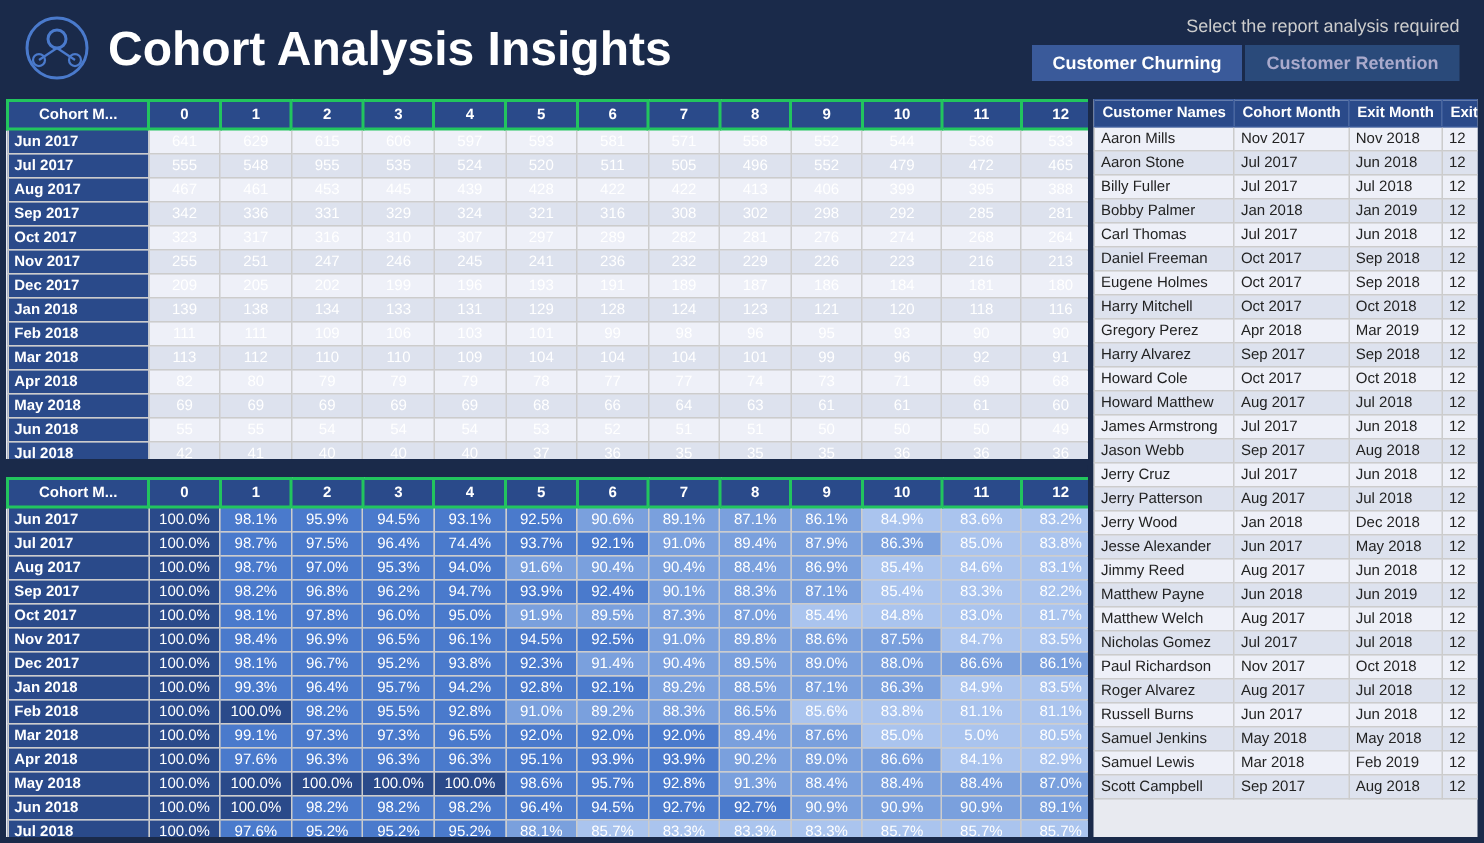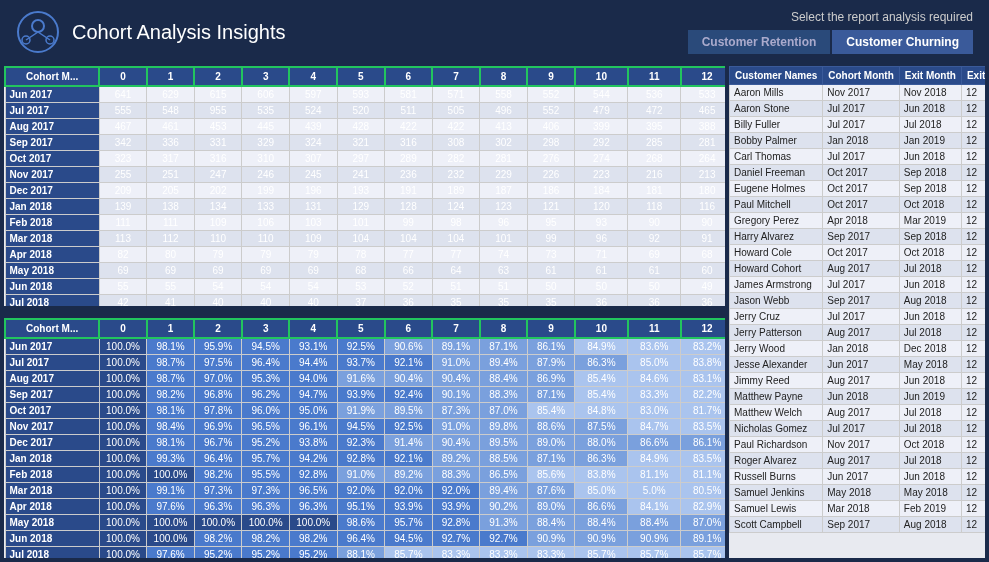--- a/index.html
+++ b/index.html
@@ -20,22 +20,22 @@
       background: #1a2a4a;
       flex-shrink: 0;
     }
     .header-logo {
       width: 44px;
       height: 44px;
       margin-right: 12px;
       flex-shrink: 0;
     }
     .header-title {
-      font-size: 20px;
-      font-weight: normal;
+      font-size: 32px;
+      font-weight: bold;
       color: #fff;
       flex: 1;
     }
     .header-controls {
       display: flex;
       flex-direction: column;
       align-items: flex-end;
       gap: 6px;
     }
     .header-controls-label {
@@ -183,22 +183,22 @@
     <circle cx="22" cy="16" r="6" fill="none" stroke="#4a7acc" stroke-width="2"></circle>
     <circle cx="10" cy="30" r="4" fill="none" stroke="#4a7acc" stroke-width="1.5"></circle>
     <circle cx="34" cy="30" r="4" fill="none" stroke="#4a7acc" stroke-width="1.5"></circle>
     <line x1="22" y1="22" x2="10" y2="30" stroke="#4a7acc" stroke-width="1.5"></line>
     <line x1="22" y1="22" x2="34" y2="30" stroke="#4a7acc" stroke-width="1.5"></line>
   </svg>
   <h1 class="header-title">Cohort Analysis Insights</h1>
   <div class="header-controls">
     <span class="header-controls-label">Select the report analysis required</span>
     <div class="header-buttons">
+      <button class="header-btn active">Customer Churning</button>
       <button class="header-btn inactive">Customer Retention</button>
-      <button class="header-btn active">Customer Churning</button>
     </div>
   </div>
 </div>
 
 <div class="main-content">
   <div class="left-panel">
     <div class="cohort-table-container" style="flex:1.1">
       <div class="cohort-table-wrapper">
         <table class="cohort-table" id="count-table">
         <thead>
@@ -486,21 +486,21 @@
                 <td class="pct-low">84.9%</td>
                 <td class="pct-low">83.6%</td>
                 <td class="pct-low">83.2%</td>
               </tr>
               <tr>
                 <td class="first-col">Jul 2017</td>
                 <td class="pct-100">100.0%</td>
                 <td class="pct-high">98.7%</td>
                 <td class="pct-high">97.5%</td>
                 <td class="pct-high">96.4%</td>
-                <td class="pct-high">94.4%</td>
+                <td class="pct-high">74.4%</td>
                 <td class="pct-high">93.7%</td>
                 <td class="pct-high">92.1%</td>
                 <td class="pct-mid">91.0%</td>
                 <td class="pct-mid">89.4%</td>
                 <td class="pct-mid">87.9%</td>
                 <td class="pct-mid">86.3%</td>
                 <td class="pct-low">85.0%</td>
                 <td class="pct-low">83.8%</td>
               </tr>
               <tr>
@@ -748,21 +748,21 @@
               <td>Sep 2018</td>
               <td>12</td>
             </tr>
             <tr>
               <td>Eugene Holmes</td>
               <td>Oct 2017</td>
               <td>Sep 2018</td>
               <td>12</td>
             </tr>
             <tr>
-              <td>Paul Mitchell</td>
+              <td>Harry Mitchell</td>
               <td>Oct 2017</td>
               <td>Oct 2018</td>
               <td>12</td>
             </tr>
             <tr>
               <td>Gregory Perez</td>
               <td>Apr 2018</td>
               <td>Mar 2019</td>
               <td>12</td>
             </tr>
@@ -772,21 +772,21 @@
               <td>Sep 2018</td>
               <td>12</td>
             </tr>
             <tr>
               <td>Howard Cole</td>
               <td>Oct 2017</td>
               <td>Oct 2018</td>
               <td>12</td>
             </tr>
             <tr>
-              <td>Howard Cohort</td>
+              <td>Howard Matthew</td>
               <td>Aug 2017</td>
               <td>Jul 2018</td>
               <td>12</td>
             </tr>
             <tr>
               <td>James Armstrong</td>
               <td>Jul 2017</td>
               <td>Jun 2018</td>
               <td>12</td>
             </tr>

